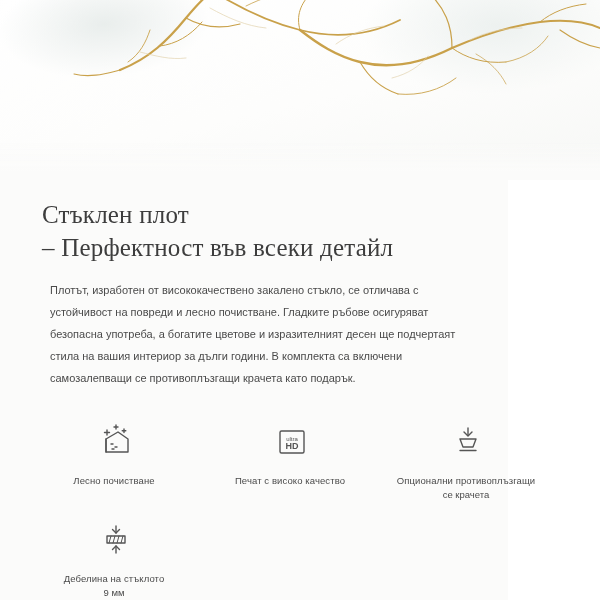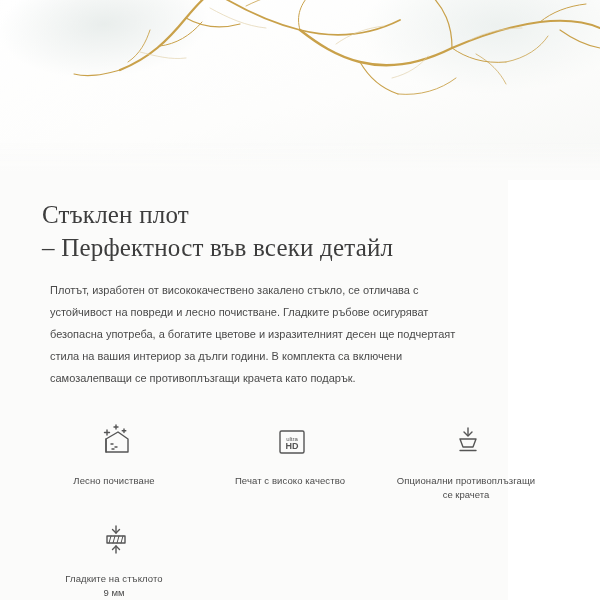--- a/index.html
+++ b/index.html
@@ -240,18 +240,18 @@
       <div class="feature-icon">
         <svg width="42" height="42" viewBox="0 0 42 42" fill="none" stroke="#555" stroke-width="1.4" stroke-linejoin="round" stroke-linecap="round">
           <path d="M21 7 L21 14"></path>
           <path d="M17.5 10.5 L21 14 L24.5 10.5"></path>
           <rect x="12" y="17" width="18" height="7"></rect>
           <path d="M14 24 l2 -7 M18 24 l2 -7 M22 24 l2 -7 M26 24 l2 -7" stroke-width="1"></path>
           <path d="M21 34 L21 27"></path>
           <path d="M17.5 30.5 L21 27 L24.5 30.5"></path>
         </svg>
       </div>
-      <div class="feature-label">Гладките на стъклото</div>
+      <div class="feature-label">Дебелина на стъклото</div>
       <div class="feature-sub">9 мм</div>
     </div>
 
   </div>
 </div>
 
 </body></html>

